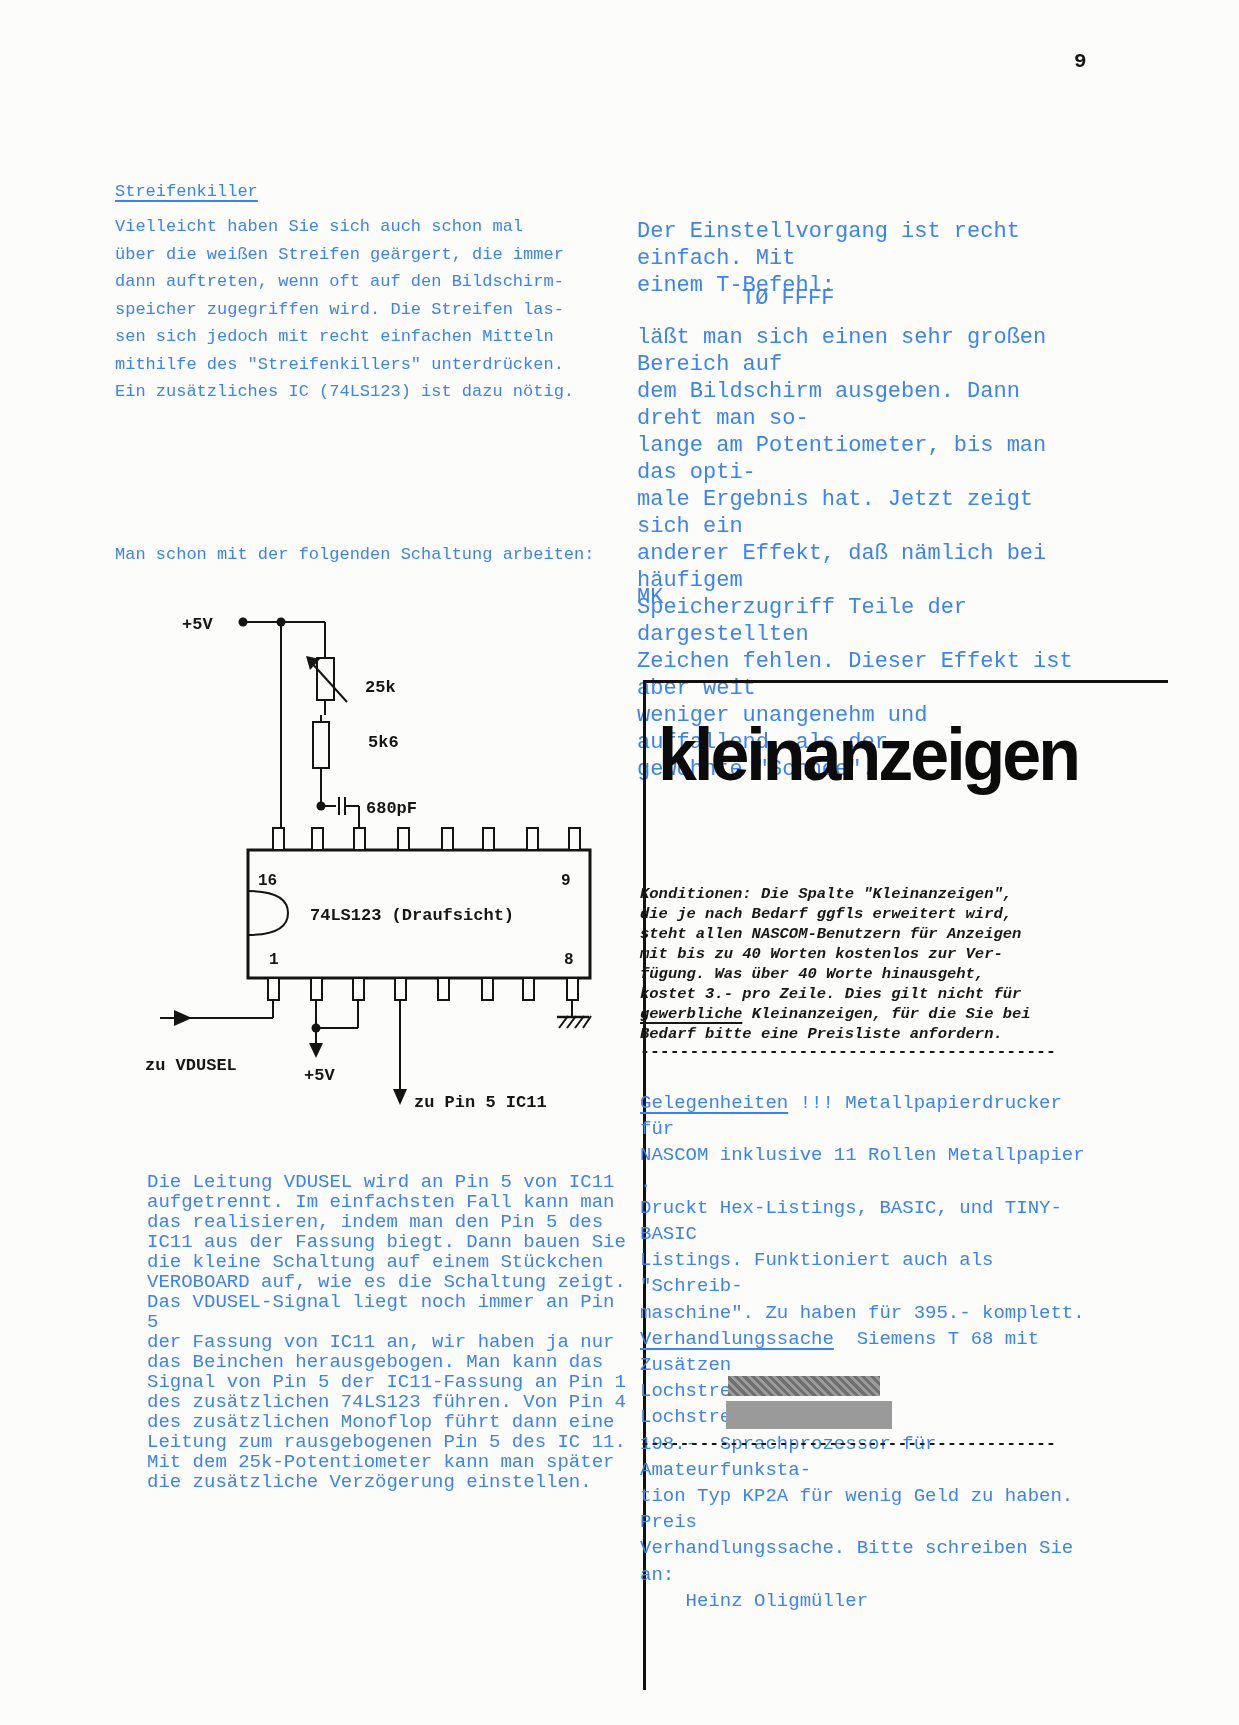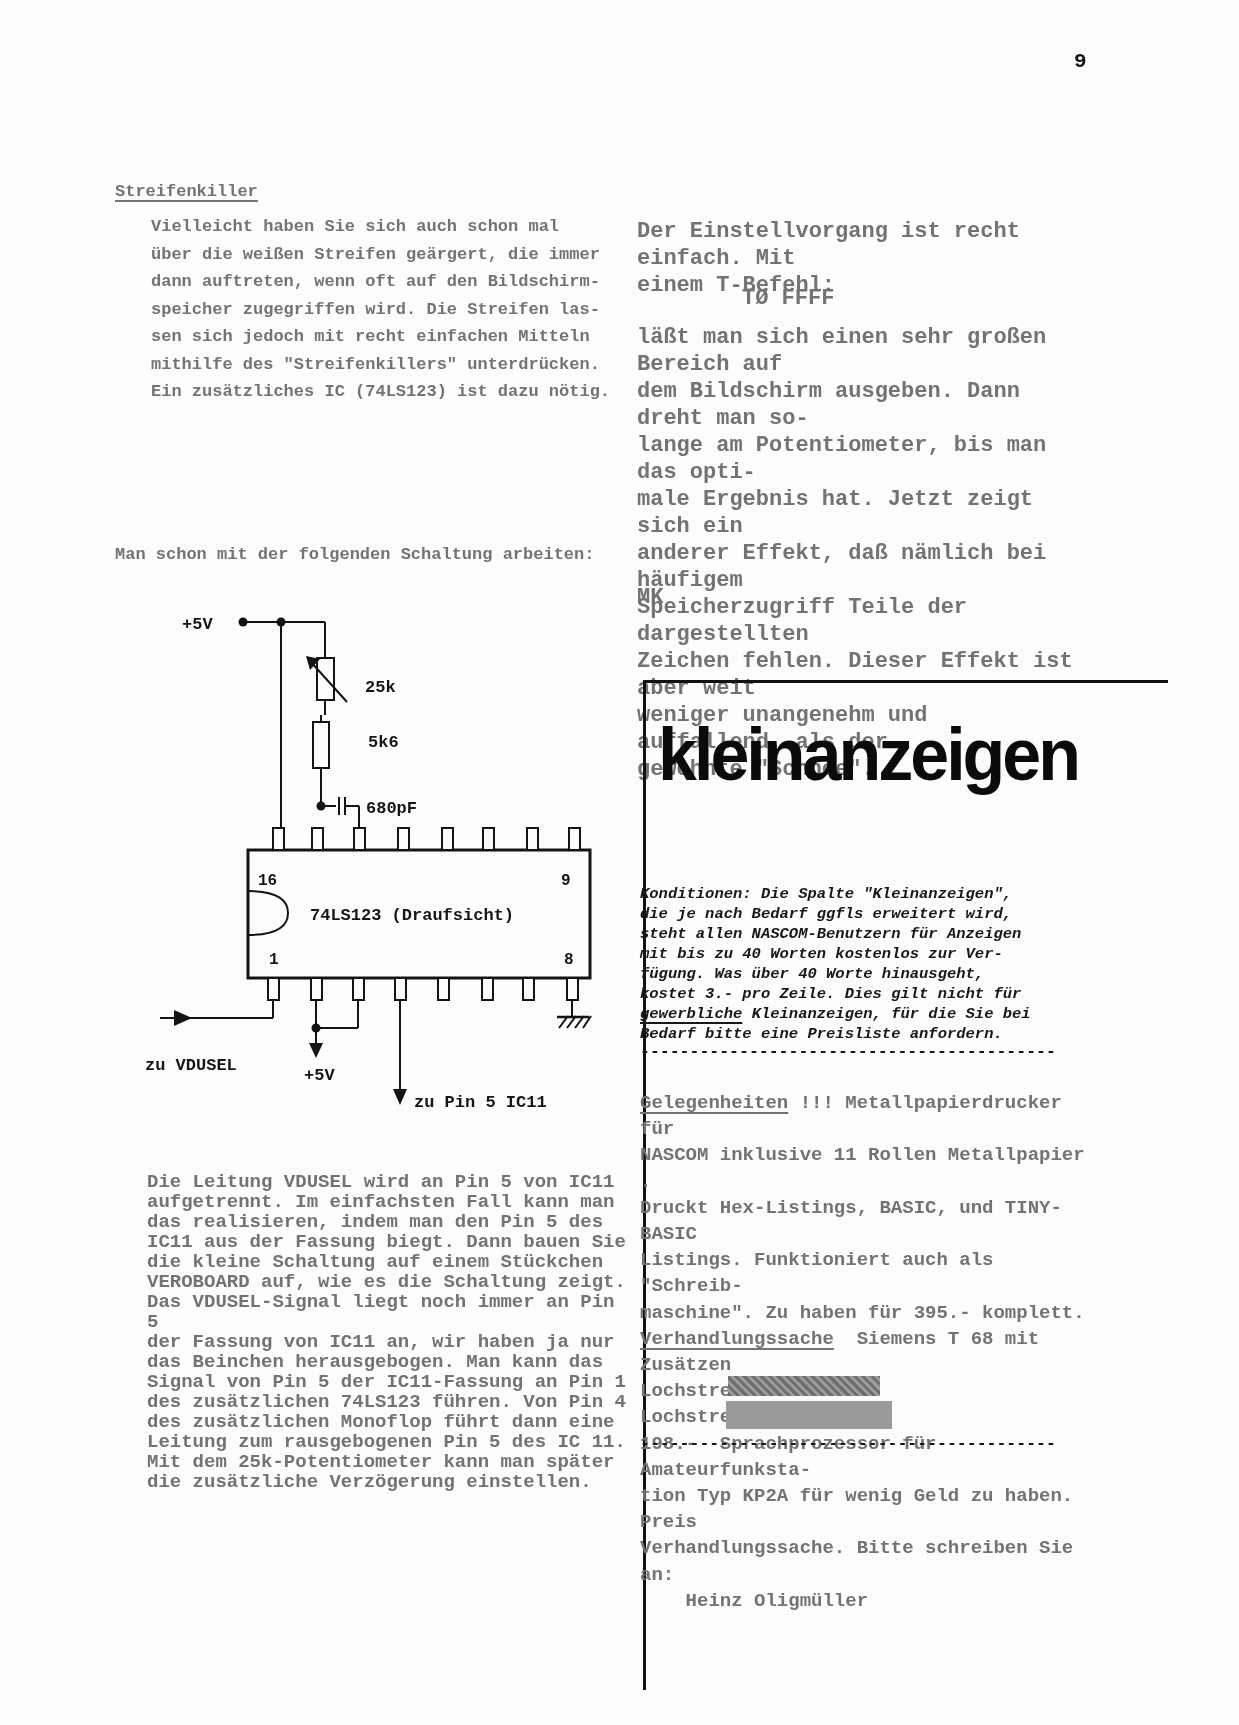--- a/index.html
+++ b/index.html
@@ -4,21 +4,21 @@
 <style>
   html,body{margin:0;padding:0;background:#e8e8e4;}
   .page{
     position:relative;width:1239px;height:1725px;margin:0 auto;
     background:#fcfcfa;color:#161616;overflow:hidden;
     font-family:"Liberation Mono","DejaVu Sans Mono",monospace;
   }
   .abs{position:absolute;}
   .mono{
     font-family:"Liberation Mono","DejaVu Sans Mono",monospace;
-    font-weight:bold;white-space:pre-wrap;color:#737373;
+    font-weight:normal;white-space:pre-wrap;color:#3b82f6;
   }
   .lcol{font-size:17px;line-height:27.5px;}
   .lcol3{font-size:19px;line-height:20px;margin-left:32px;}
   .rcol{font-size:22px;line-height:27px;}
   .ul{text-decoration:underline;text-underline-offset:4px;text-decoration-thickness:1.5px;}
   .pageno{font-size:21px;font-weight:bold;font-family:"Liberation Mono","DejaVu Sans Mono",monospace;}
   .headline{
     font-family:"Liberation Sans","DejaVu Sans",sans-serif;
     font-weight:bold;font-size:70px;letter-spacing:-3px;line-height:80px;color:#0b0b0b;
     transform:scaleY(1.06);transform-origin:top left;
@@ -41,21 +41,21 @@
 </style>
 </head>
 <body>
 
 <div class="page">
 
   <div class="abs pageno" style="left:1074px;top:50px;">9</div>
 
   <div class="abs mono lcol ul" style="left:115px;top:178px;">Streifenkiller</div>
 
-  <div class="abs mono lcol" style="left:115px;top:213px;width:470px;margin-left:36px;">Vielleicht haben Sie sich auch schon mal
+  <div class="abs mono lcol" style="left:115px;top:213px;width:470px;">Vielleicht haben Sie sich auch schon mal
 über die weißen Streifen geärgert, die immer
 dann auftreten, wenn oft auf den Bildschirm-
 speicher zugegriffen wird. Die Streifen las-
 sen sich jedoch mit recht einfachen Mitteln
 mithilfe des "Streifenkillers" unterdrücken.
 Ein zusätzliches IC (74LS123) ist dazu nötig.</div>
 
 
   <div class="abs mono lcol" style="left:115px;top:541px;width:490px;">Man schon mit der folgenden Schaltung arbeiten:</div>
 

